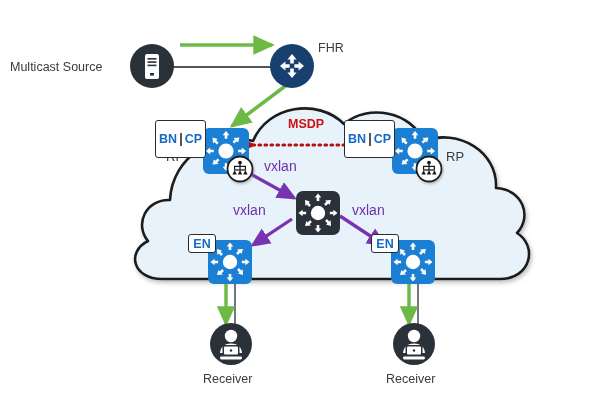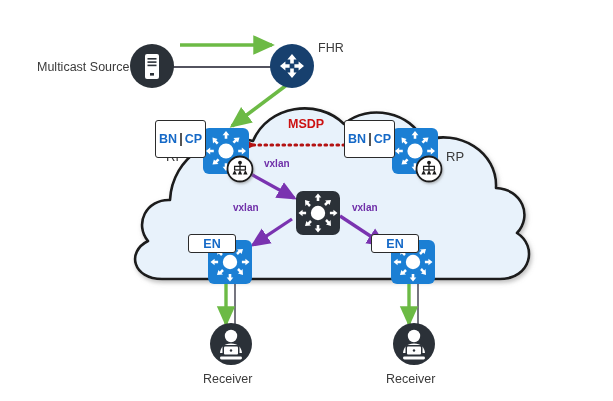--- a/index.html
+++ b/index.html
@@ -32,22 +32,22 @@
     font-weight: bold;
     color: #6cba45;
     letter-spacing: 0.2px;
   }
   .lbl-msdp {
     font-size: 12.5px;
     font-weight: bold;
     color: #cc1111;
   }
   .lbl-vxlan {
-    font-size: 10px;
-    font-weight: bold;
+    font-size: 14px;
+    font-weight: normal;
     color: #6f2fa8;
   }
   .lbl-rp {
     font-size: 13px;
     color: #3b3b3b;
   }
   .tag {
     position: absolute;
     background: #ffffff;
     border: 1.6px solid #2b2b2b;
@@ -69,21 +69,21 @@
   .tag-bncp .sep {
     display: inline-block;
     width: 1.6px;
     height: 13px;
     background: #555;
     margin: 0 3px;
     vertical-align: middle;
   }
   .tag-en {
     font-size: 12.5px;
-    width: 48px;
+    width: 28px;
     height: 19px;
   }
 </style>
 </head>
 <body>
 
 <div id="canvas">
 
   <svg width="613" height="401" viewBox="0 0 613 401">
     <defs>
@@ -274,21 +274,21 @@
       <circle cx="414" cy="344" r="21" fill="#2b3138"></circle>
       <circle cx="414" cy="336" r="6.2" fill="#ffffff"></circle>
       <path d="M414 343.5 c-7 0 -10.5 4 -11 9.5 h22 c-0.5 -5.5 -4 -9.5 -11 -9.5 z" fill="#ffffff"></path>
       <rect x="405.5" y="345" width="17" height="11" rx="1.6" fill="#2b3138"></rect>
       <rect x="407" y="346.5" width="14" height="8" rx="1" fill="#ffffff"></rect>
       <circle cx="414" cy="350.5" r="1.2" fill="#2b3138"></circle>
       <rect x="403" y="356.5" width="22" height="3" rx="1.4" fill="#ffffff"></rect>
     </g>
   </svg>
 
-  <div class="lbl lbl-plain" style="left:10px; top:61px;margin-left:27px;">Multicast Source</div>
+  <div class="lbl lbl-plain" style="left:10px; top:61px;">Multicast Source</div>
 
 
   <div class="lbl lbl-plain" style="left:318px; top:42px;">FHR</div>
 
   <div class="lbl lbl-msdp" style="left:288px; top:118px;">MSDP</div>
 
   <div class="lbl lbl-rp" style="left:166px; top:150px;">RP</div>
 
   <div class="lbl lbl-rp" style="left:446px; top:150px;">RP</div>
 

